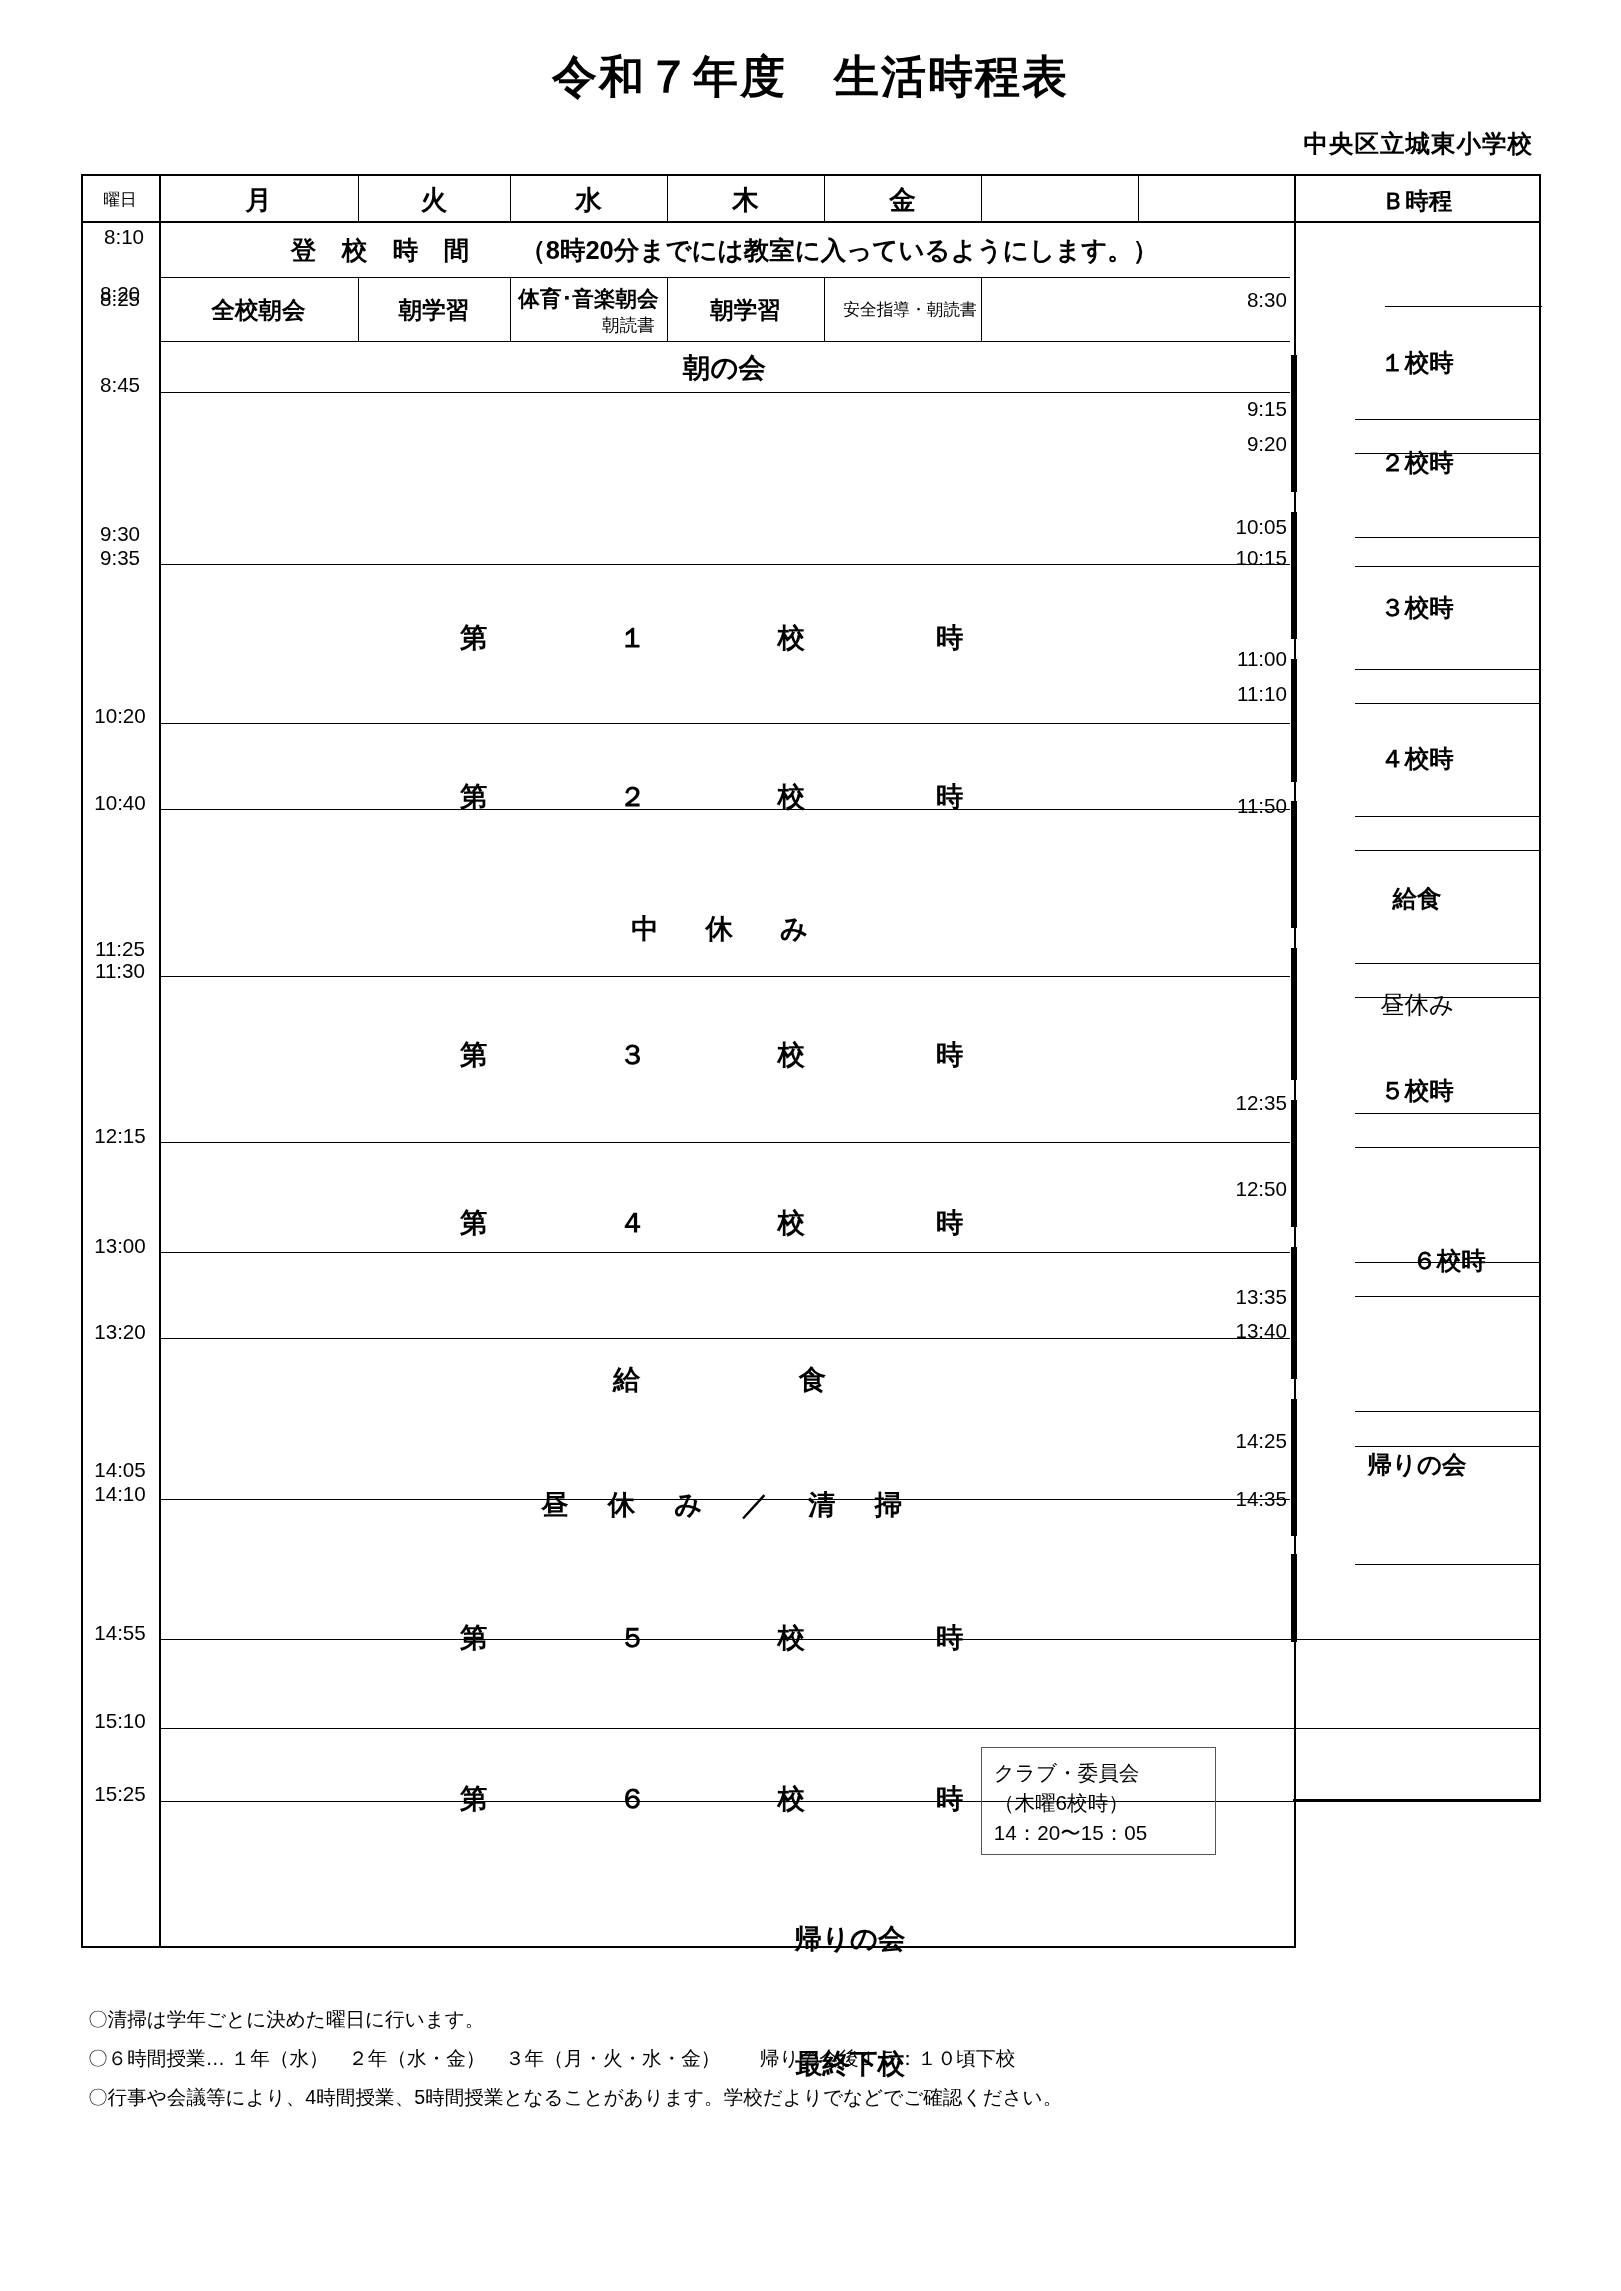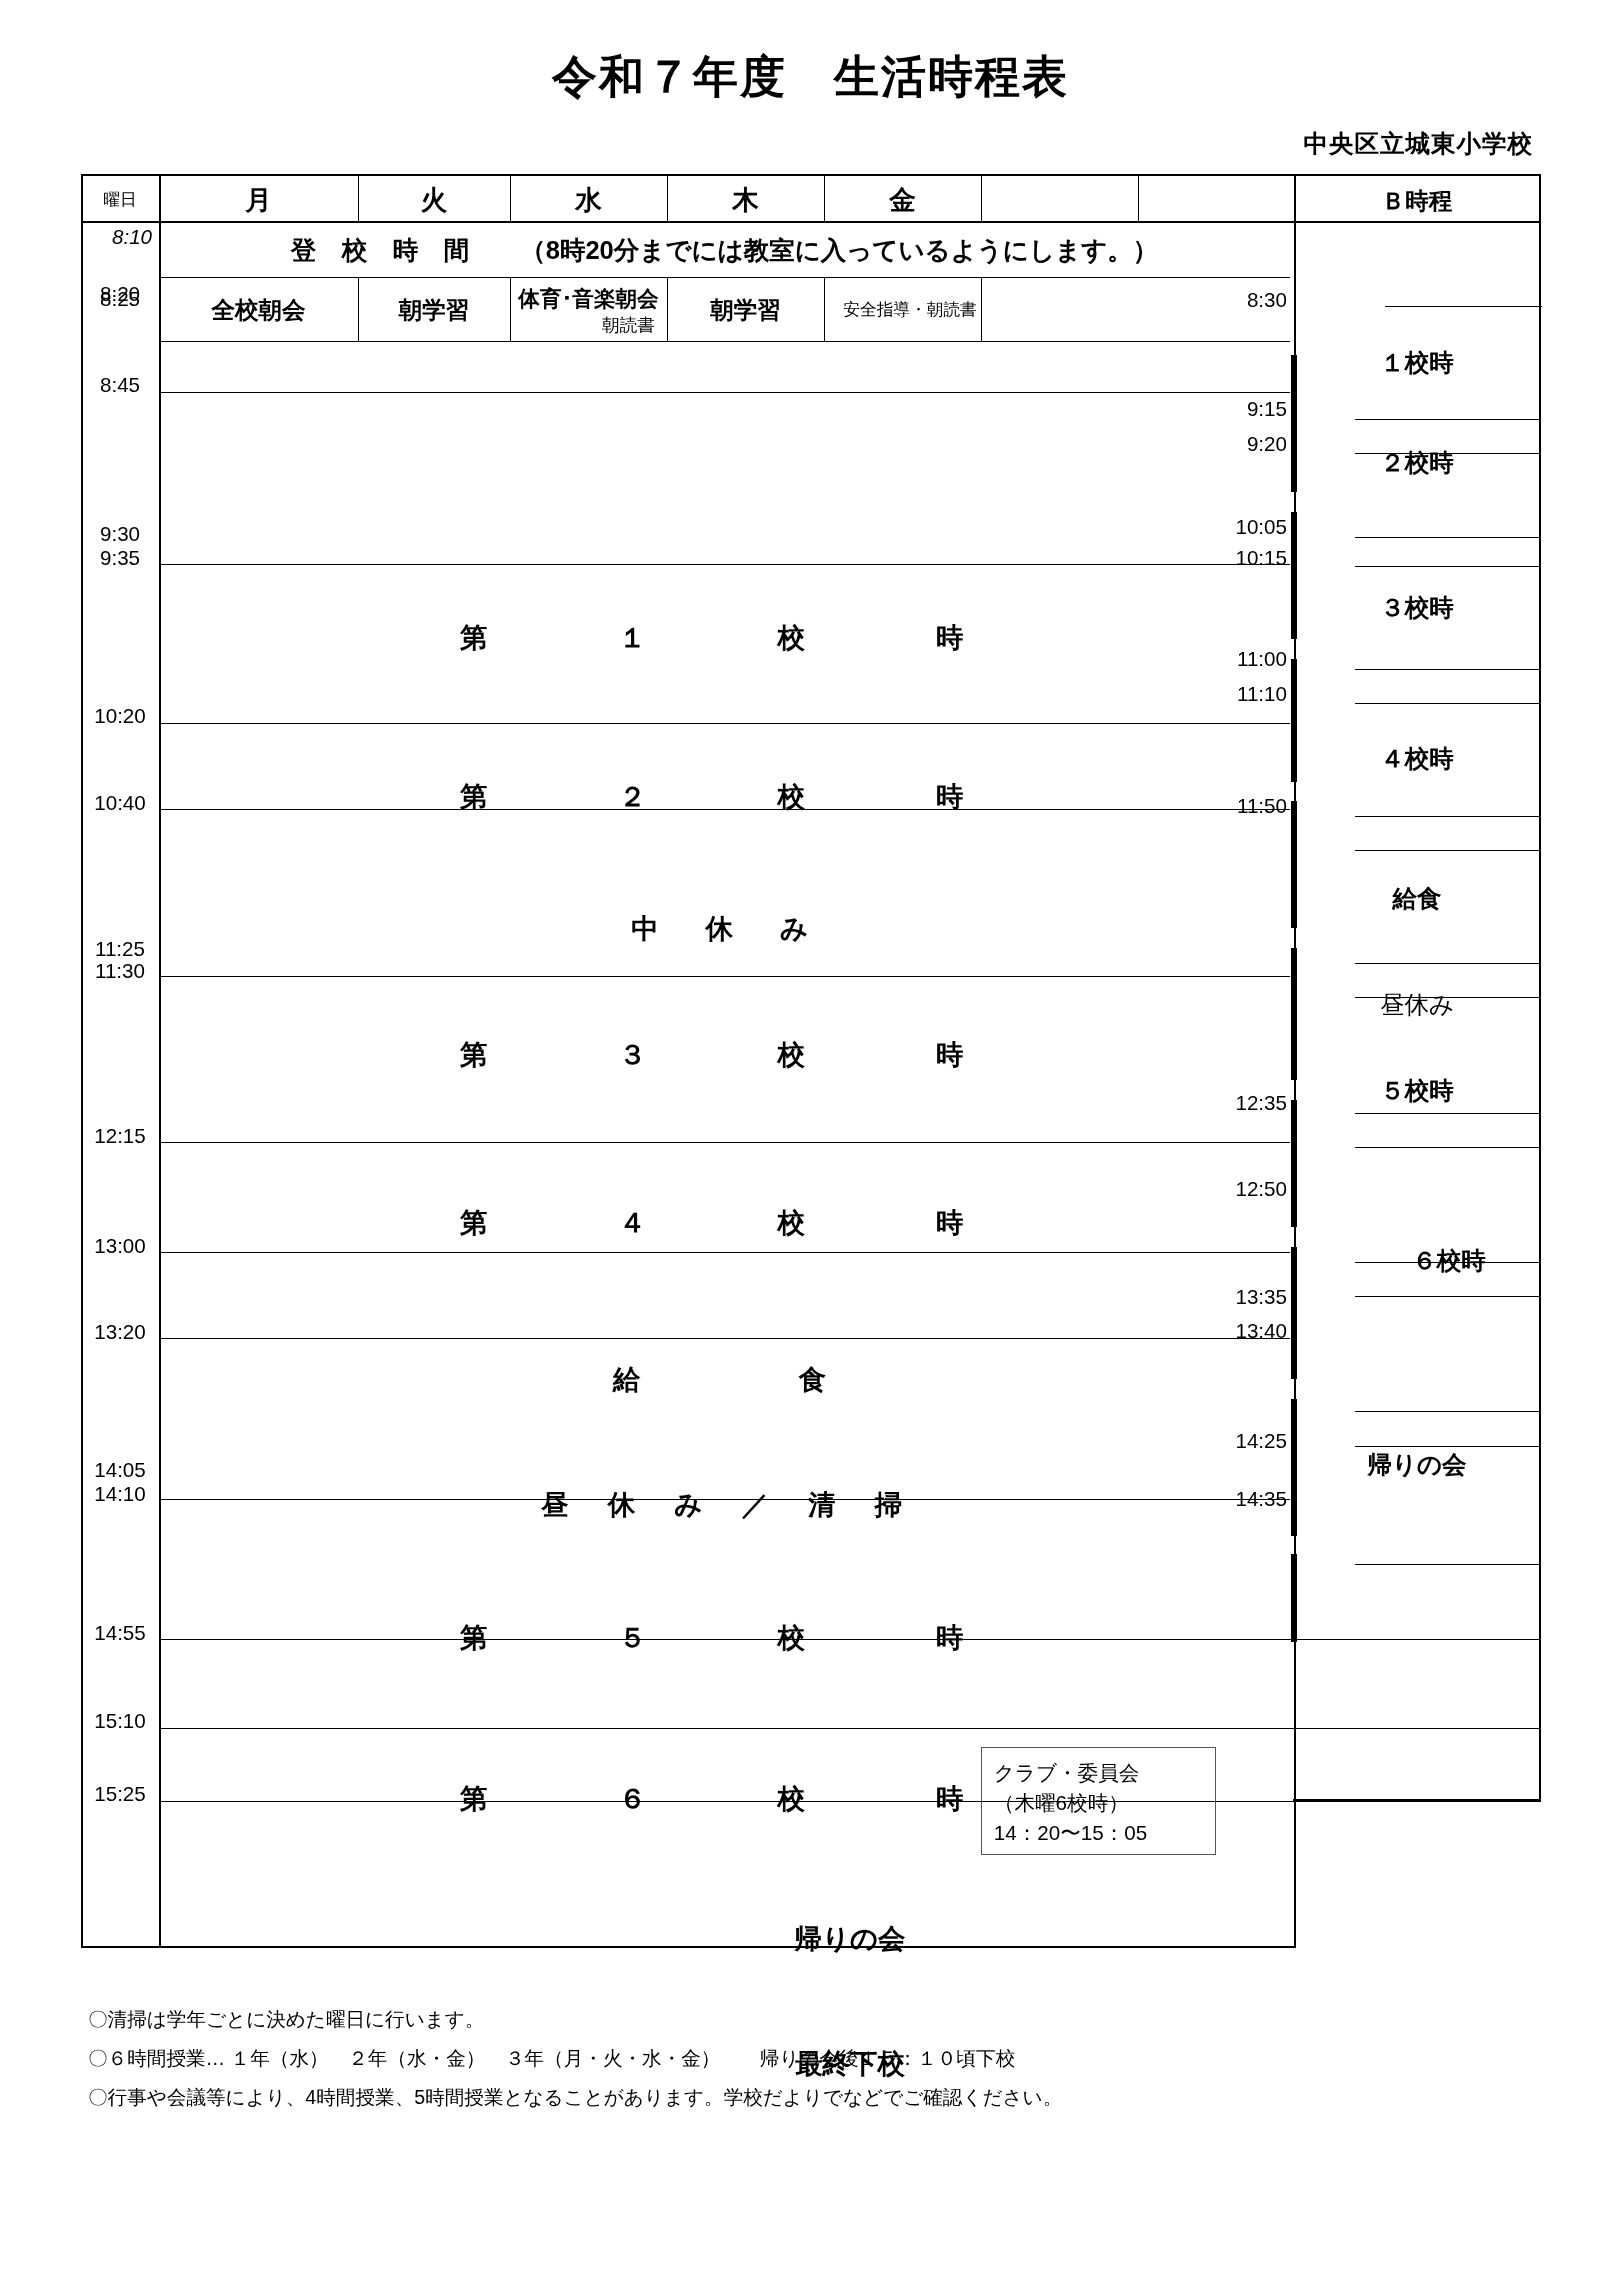--- a/index.html
+++ b/index.html
@@ -252,21 +252,21 @@
     <div class="hr" style="left:78px; top:1465px; width:1382px;"></div>
     <div class="hr" style="left:78px; top:1554px; width:1382px;"></div>
     <div class="hr" style="left:78px; top:1627px; width:1382px;"></div>
 
     <div class="vsep" style="left:277px; top:103px; height:64px;"></div>
     <div class="vsep" style="left:429px; top:103px; height:64px;"></div>
     <div class="vsep" style="left:586px; top:103px; height:64px;"></div>
     <div class="vsep" style="left:743px; top:103px; height:64px;"></div>
     <div class="vsep" style="left:900px; top:103px; height:64px;"></div>
 
-    <div class="time-label" style="left:12px; top:51px;font-style:italic;">8:10</div>
+    <div class="time-label" style="left:4px; top:51px;">8:10</div>
     <div class="time-label" style="left:0; top:88px;margin-top:20px;">8:20</div>
     <div class="time-label" style="left:0; top:113px;">8:25</div>
     <div class="time-label" style="left:0; top:199px;">8:45</div>
     <div class="time-label" style="left:0; top:348px;">9:30</div>
     <div class="time-label" style="left:0; top:372px;">9:35</div>
     <div class="time-label" style="left:0; top:530px;">10:20</div>
     <div class="time-label" style="left:0; top:617px;">10:40</div>
     <div class="time-label" style="left:0; top:763px;">11:25</div>
     <div class="time-label" style="left:0; top:785px;">11:30</div>
     <div class="time-label" style="left:0; top:950px;">12:15</div>
@@ -280,20 +280,21 @@
 
     <div class="wide-label" style="left:78px; top:59px; width:1131px; font-size:25.5px;">登　校　時　間　　（8時20分までには教室に入っているようにします。）</div>
 
     <div class="cell-label" style="left:78px; top:120px; width:199px;">全校朝会</div>
     <div class="cell-label" style="left:277px; top:120px; width:152px;">朝学習</div>
     <div class="cell-label" style="left:429px; top:110px; width:157px; font-size:21.6px;">体育･音楽朝会</div>
     <div class="cell-label" style="left:429px; top:139px; width:157px; font-size:17.6px; font-weight:normal;margin-left:40px;">朝読書</div>
     <div class="cell-label" style="left:586px; top:120px; width:157px;">朝学習</div>
     <div class="cell-label" style="left:743px; top:124px; width:172px; font-size:16.7px; font-weight:normal;">安全指導・朝読書</div>
 
+    <div class="wide-label" style="left:78px; top:176px; width:1131px;">朝の会</div>
 
     <div class="period-label" style="left:78px; top:446px; width:1131px;">第　　１　　校　　時</div>
     <div class="period-label" style="left:78px; top:605px; width:1131px;">第　　２　　校　　時</div>
     <div class="wide-label" style="left:78px; top:737px; width:1131px; letter-spacing:9.8px;">中　休　み</div>
     <div class="period-label" style="left:78px; top:863px; width:1131px;">第　　３　　校　　時</div>
     <div class="period-label" style="left:78px; top:1031px; width:1131px;">第　　４　　校　　時</div>
     <div class="wide-label" style="left:78px; top:1188px; width:1131px; letter-spacing:9.8px;">給　　　　食</div>
     <div class="wide-label" style="left:78px; top:1313px; width:1131px; letter-spacing:5.9px;">昼　休　み　／　清　掃</div>
     <div class="period-label" style="left:78px; top:1446px; width:1131px;">第　　５　　校　　時</div>
     <div class="period-label" style="left:78px; top:1607px; width:1131px;">第　　６　　校　　時</div>

